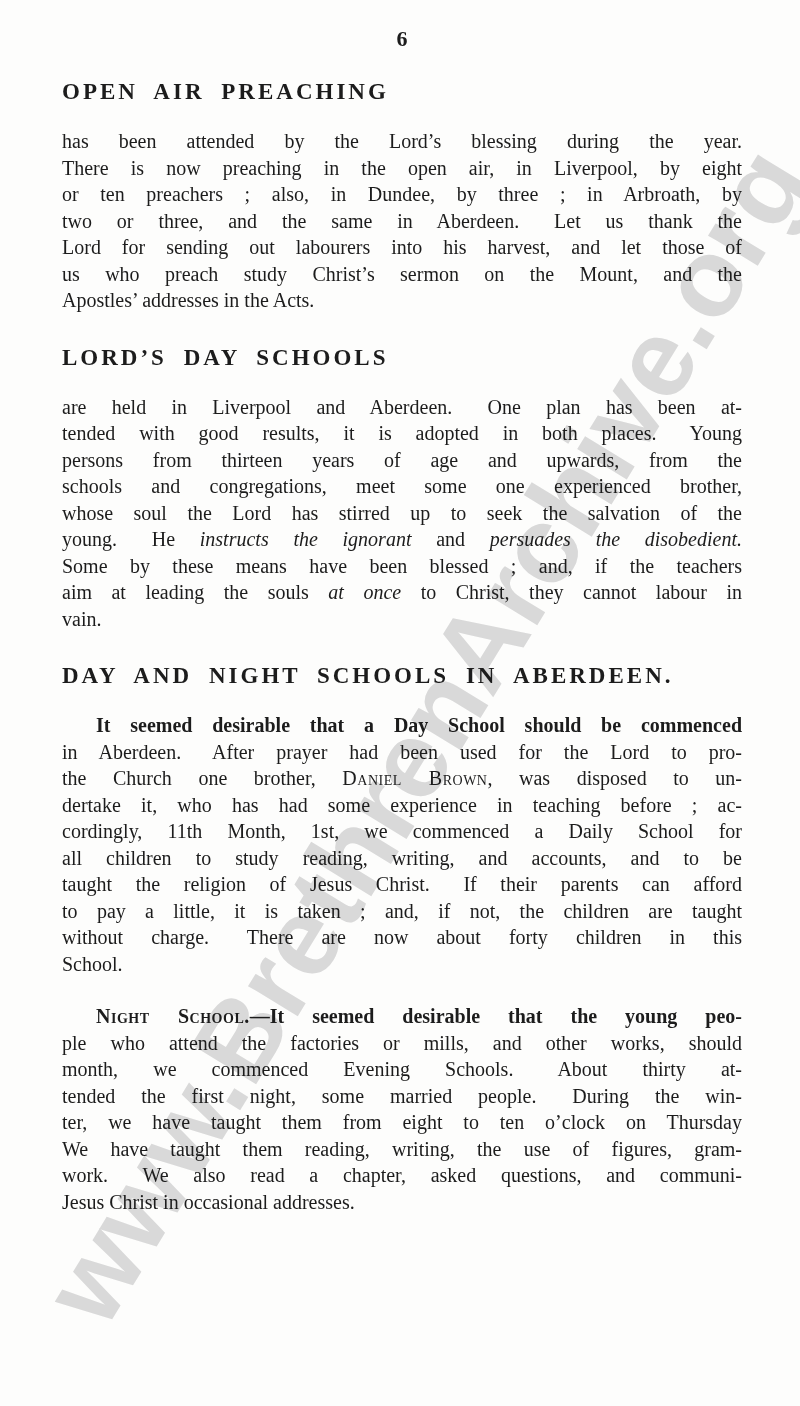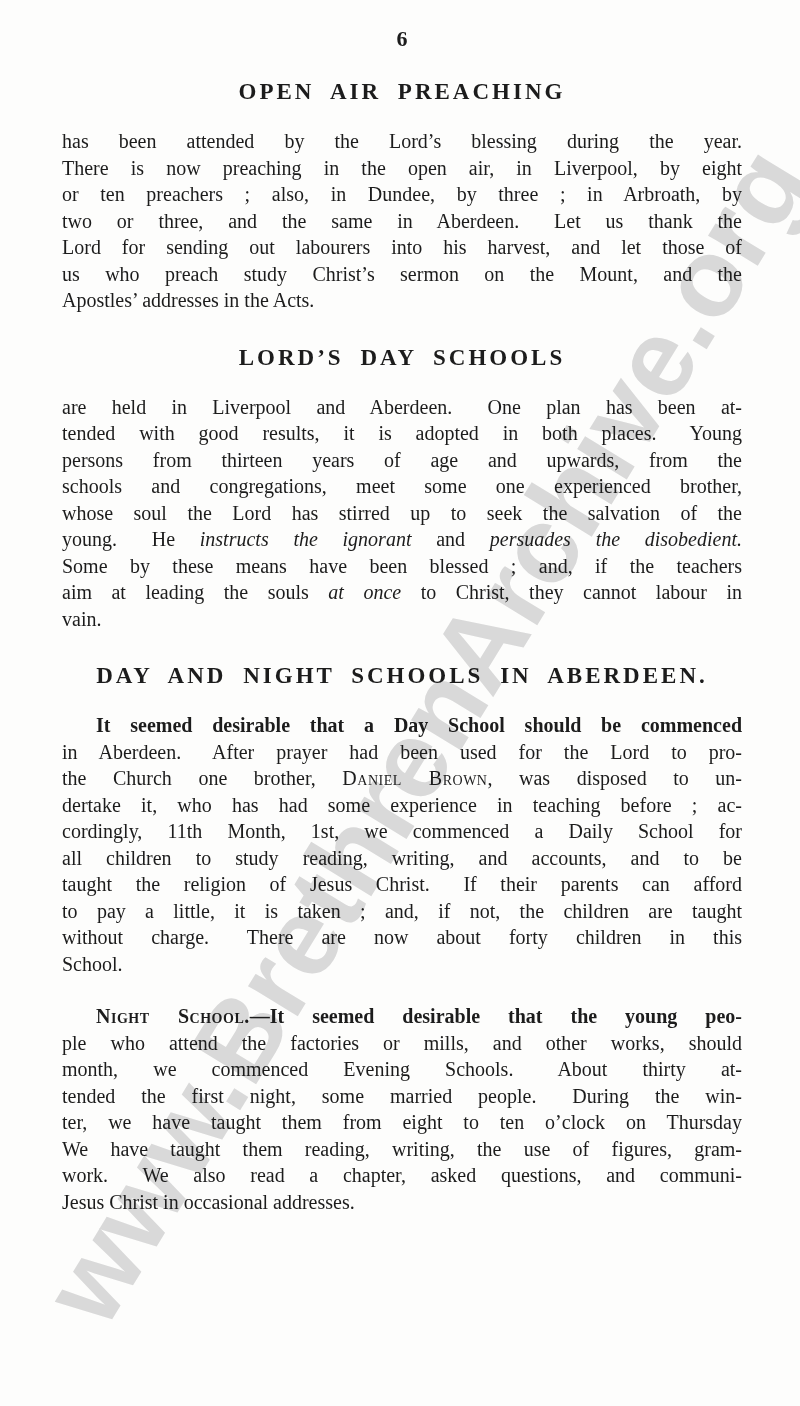--- a/index.html
+++ b/index.html
@@ -41,21 +41,21 @@
     padding: 26px 58px 0 62px;
   }
   .page-number {
     text-align: center;
     font-size: 22px;
     line-height: 26px;
     font-weight: bold;
   }
   .heading {
     margin: 30px 0 22px 0;
-    text-align: center;
+    text-align: left;
     font-size: 23px;
     line-height: 28px;
     font-weight: bold;
     letter-spacing: 3px;
     word-spacing: 8px;
     white-space: nowrap;
   }
   .section:first-child .heading { margin-top: 26px; }
   .para { margin: 0; }
   .para + .para { margin-top: 26px; }

